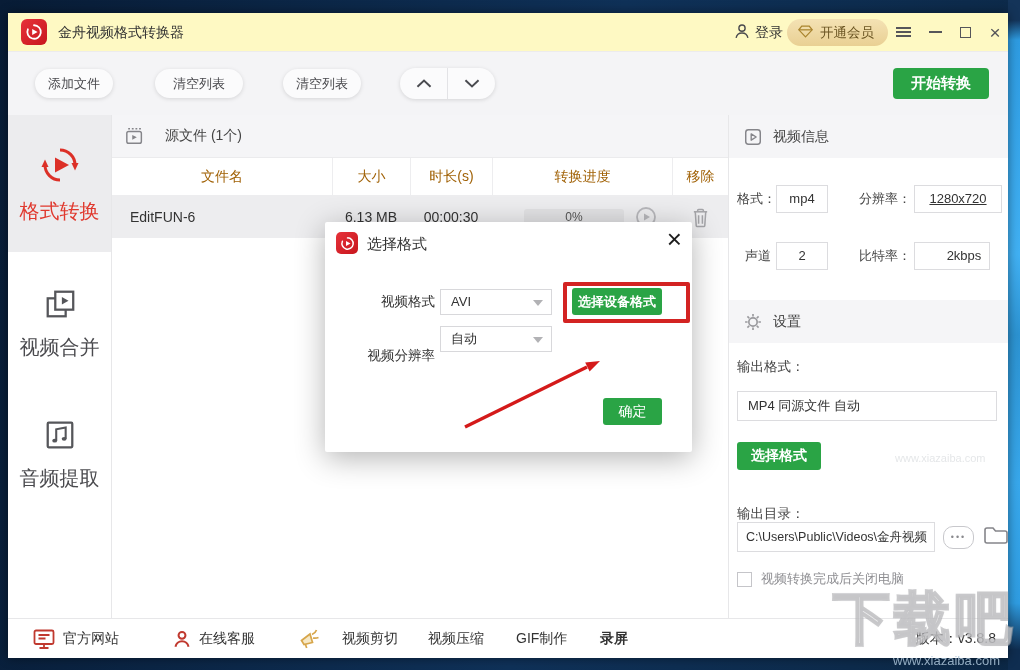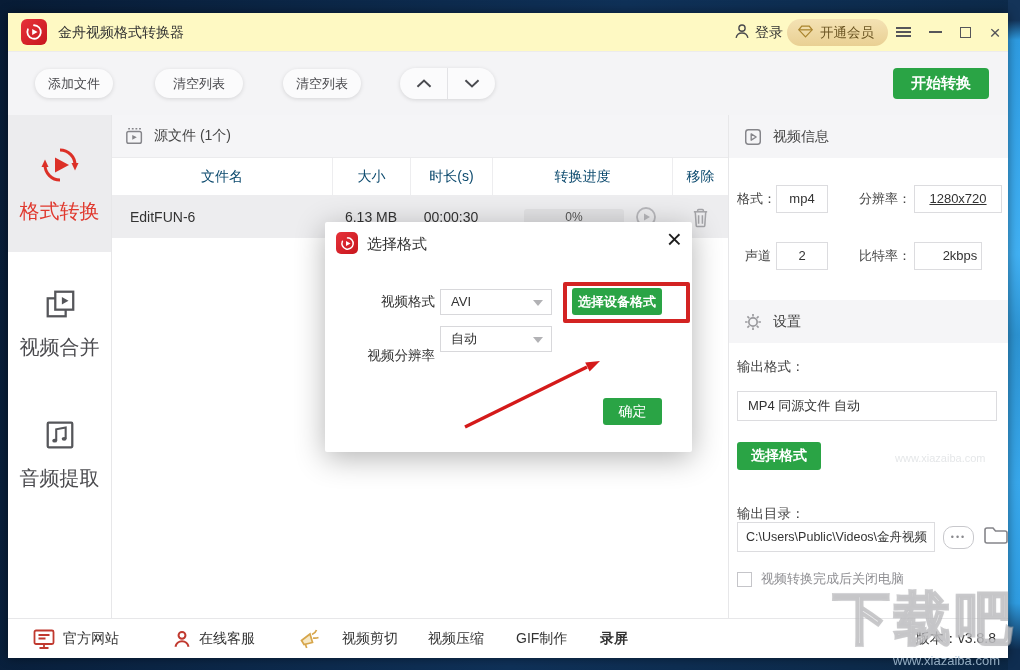--- a/index.html
+++ b/index.html
@@ -40,23 +40,23 @@
   .btn-green{background:#2aa445;color:#fff;border-radius:4px;display:flex;align-items:center;justify-content:center;cursor:pointer;}
   .btn-start{position:absolute;left:885px;top:16px;width:96px;height:31px;font-size:15px;font-weight:bold;}
   
   .sidebar{position:absolute;top:102px;bottom:40px;left:0;width:104px;background:#fff;border-right:1px solid #e7e7e9;}
   .side-item{position:absolute;left:0;width:103px;text-align:center;cursor:pointer;}
   .side-item .lbl{display:block;font-size:20px;color:#4a4a4e;margin-top:9px;}
   .side-item.active{top:0;height:137px;background:#ececee;padding-top:30px;}
   .side-item.active .lbl{color:#e0392e;}
   
   .content{position:absolute;top:102px;bottom:40px;left:104px;width:616px;background:#fff;}
-  .src-strip{height:43px;background:#f5f5f7;border-bottom:1px solid #ebebed;display:flex;align-items:center;gap:9px;padding-left:13px;
+  .src-strip{height:43px;background:#f5f5f7;border-bottom:1px solid #ebebed;display:flex;align-items:center;gap:20px;padding-left:13px;
     font-size:14px;color:#444;}
-  .thead{display:flex;height:38px;align-items:center;background:#fff;border-bottom:1px solid #ededef;font-size:14px;color:#0c4a6e;}
+  .thead{display:flex;height:38px;align-items:center;background:#fff;border-bottom:1px solid #ededef;font-size:14px;color:#a16207;}
   .thead .c,.trow .c{display:flex;align-items:center;justify-content:center;height:100%;}
   .c1{width:220px;} .c2{width:78px;} .c3{width:82px;} .c4{width:180px;} .c5{width:56px;}
   .thead .c+.c{border-left:1px solid #ededef;}
   .trow{display:flex;height:42px;align-items:center;background:#ededef;font-size:14px;color:#333;cursor:pointer;}
   .trow .c1{justify-content:flex-start;padding-left:18px;}
   .trow .c4{justify-content:flex-start;padding-left:32px;gap:11px;}
   .pbar{width:100px;height:16px;background:#e2e2e4;border-radius:3px;font-size:12px;color:#555;
     display:flex;align-items:center;justify-content:center;}
   
   .rightpanel{position:absolute;top:102px;bottom:40px;left:720px;right:0;background:#fff;border-left:1px solid #e7e7e9;font-size:13px;}
@@ -243,21 +243,21 @@
       </svg>
       <span>视频信息</span>
     </div>
     <div class="rp-label" style="left:8px;top:70px;">格式：</div>
     <div class="rp-box" style="left:47px;top:70px;width:52px;">mp4</div>
     <div class="rp-label" style="left:130px;top:70px;">分辨率：</div>
     <div class="rp-box" style="left:185px;top:70px;width:88px;text-decoration:underline;">1280x720</div>
     <div class="rp-label" style="left:16px;top:127px;">声道：</div>
     <div class="rp-box" style="left:47px;top:127px;width:52px;">2</div>
     <div class="rp-label" style="left:130px;top:127px;">比特率：</div>
-    <div class="rp-box" style="left:185px;top:127px;width:68px;padding-left:24px;">2kbps</div>
+    <div class="rp-box" style="left:185px;top:127px;width:76px;padding-left:24px;">2kbps</div>
 
     <div class="rp-strip" style="top:185px;">
       <svg width="20" height="20" viewBox="0 0 24 24">
         <g stroke="#9a9a9e" stroke-width="2" fill="none">
           <circle cx="12" cy="12" r="5"></circle>
           <path d="M12 2.5v3 M12 18.5v3 M2.5 12h3 M18.5 12h3 M5.3 5.3l2.2 2.2 M16.5 16.5l2.2 2.2 M18.7 5.3l-2.2 2.2 M7.5 16.5l-2.2 2.2"></path>
         </g>
       </svg>
       <span>设置</span>
     </div>

